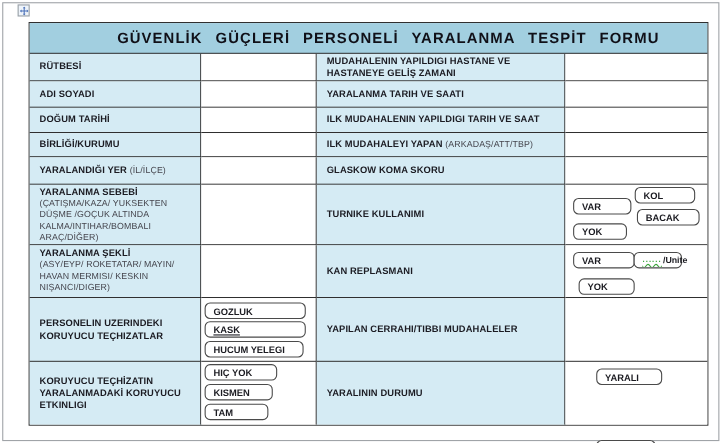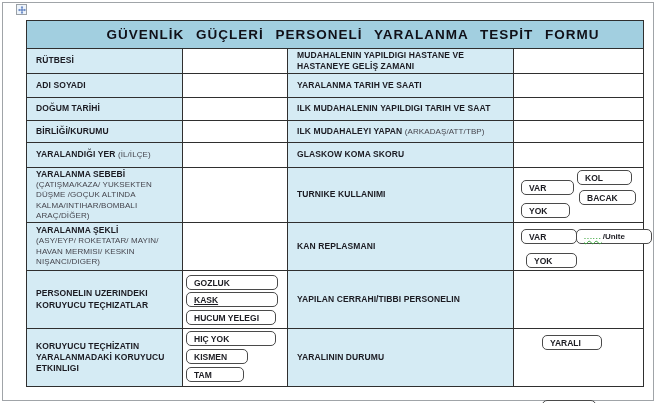--- a/index.html
+++ b/index.html
@@ -146,45 +146,45 @@
   <div class="cell label-cell">
     <span class="lbl">YARALANMA ŞEKLİ</span>
     <span class="note">(ASY/EYP/ ROKETATAR/ MAYIN/ HAVAN MERMISI/ KESKIN NIŞANCI/DIGER)</span>
   </div>
   <div class="cell value-cell"></div>
   <div class="cell label-cell">
       <span>KAN REPLASMANI</span>
     </div>
   <div class="cell value-cell no-r">
     <div class="btn" style="left:7px;top:6px;width:56px;">VAR</div>
-    <div class="btn" style="left:62px;top:6px;width:76px;font-size:8px;">
+    <div class="btn" style="left:62px;top:6px;width:44px;font-size:8px;">
         <span class="dots">......</span>
         <span>/Unite</span>
       </div>
     <div class="btn" style="left:12px;top:30px;width:51px;">YOK</div>
   </div>
 
   <div class="cell label-cell">
       <span>PERSONELIN UZERINDEKI KORUYUCU TEÇHIZATLAR</span>
     </div>
   <div class="cell value-cell">
     <div class="btn" style="left:3px;top:4px;width:92px;">GOZLUK</div>
     <div class="btn" style="left:3px;top:21px;width:92px;text-decoration:underline;">KASK</div>
     <div class="btn" style="left:3px;top:39px;width:90px;">HUCUM YELEGI</div>
   </div>
   <div class="cell label-cell">
-      <span>YAPILAN CERRAHI/TIBBI PERSONELIN</span>
+      <span>YAPILAN CERRAHI/TIBBI MUDAHALELER</span>
     </div>
   <div class="cell value-cell no-r"></div>
 
   <div class="cell label-cell no-b">
       <span>KORUYUCU TEÇHİZATIN YARALANMADAKİ KORUYUCU ETKINLIGI</span>
     </div>
   <div class="cell value-cell no-b">
-    <div class="btn" style="left:3px;top:2px;width:90px;">HIÇ YOK</div>
+    <div class="btn" style="left:3px;top:2px;width:66px;">HIÇ YOK</div>
     <div class="btn" style="left:3px;top:20px;width:62px;">KISMEN</div>
     <div class="btn" style="left:3px;top:38px;width:58px;">TAM</div>
   </div>
   <div class="cell label-cell no-b">
       <span>YARALININ DURUMU</span>
     </div>
   <div class="cell value-cell no-r no-b">
     <div class="btn" style="left:28px;top:6px;width:60px;">YARALI</div>
     <div class="btn" style="left:28px;top:32px;width:54px;margin-top:39px;">ŞEHIT</div>
   </div>

